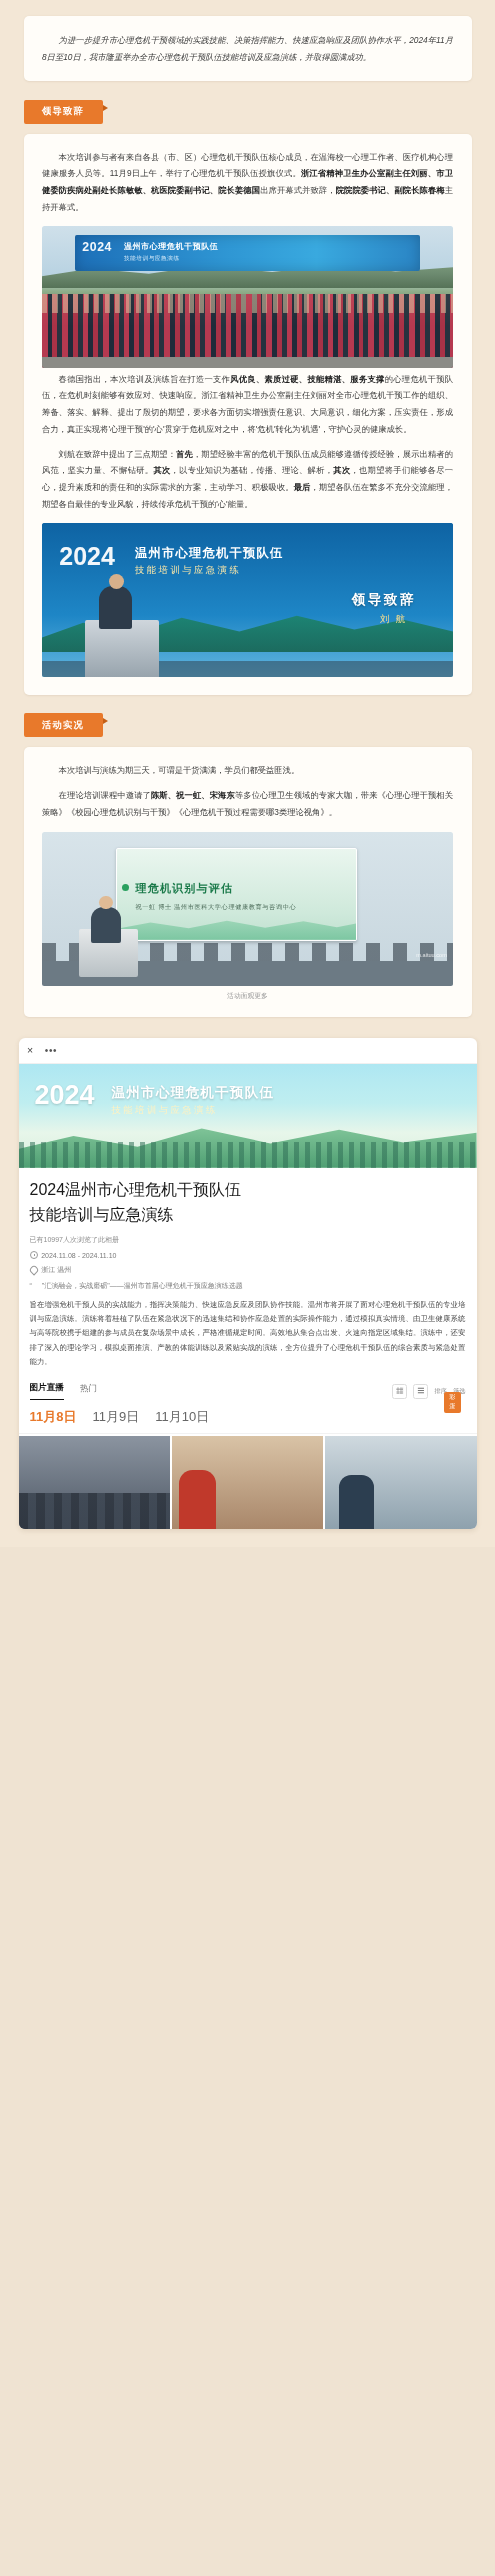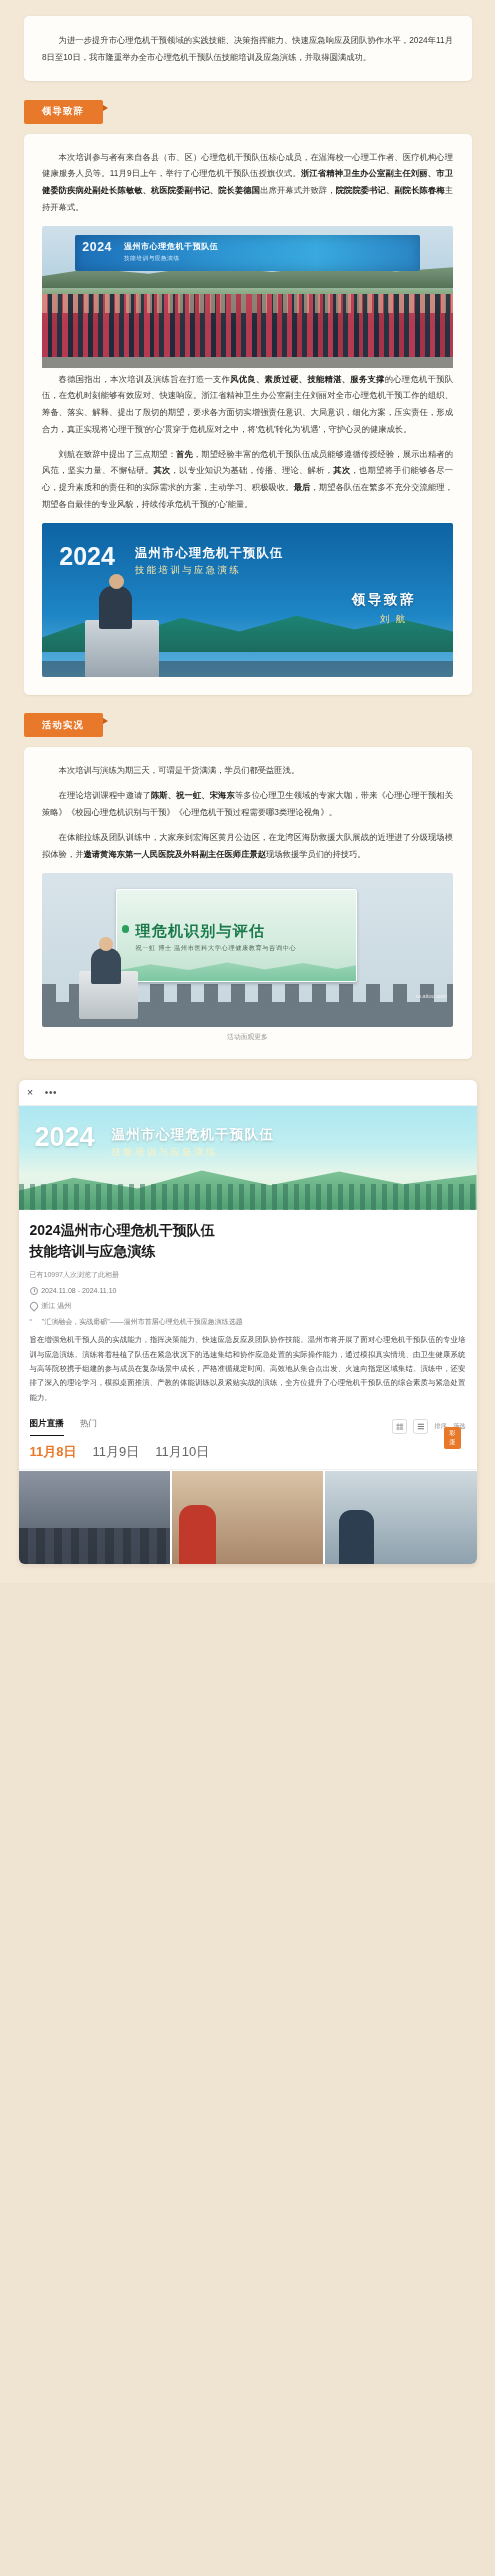--- a/index.html
+++ b/index.html
@@ -26,20 +26,21 @@
     padding: 16px 18.5px 16px 18.5px;
     box-shadow: 0 0.6px 1.9px rgba(120,90,60,0.10);
   }
   .intro-wrap p {
     margin: 0;
     font-size: 8.3px;
     line-height: 2.0;
     color: #3b3b3b;
     text-align: justify;
     text-indent: 2em;
+    font-style: italic;
   }
   
   .ribbon {
     margin: 18.5px 0 0 23.5px;
     display: inline-block;
     position: relative;
   }
   .ribbon-inner {
     background: #e8792b;
     color: #fff;
@@ -194,21 +195,21 @@
     position: relative;
   }
   .ph-train .screen {
     position:absolute; left:74px; top:16px; width:241px; height:93px;
     background: linear-gradient(180deg,#eaf6ef,#cfe9db 70%, #bfe0cf);
     border: 1.2px solid #ffffff;
     border-radius: 1.9px;
     box-shadow: 0 1.2px 3.7px rgba(0,0,0,.2);
   }
   .ph-train .screen .s-title {
-    position:absolute; left:18.5px; top:32px; color:#1b7a4a; font-size:15px; font-weight:bold; letter-spacing:1.2px;
+    position:absolute; left:18.5px; top:32px; color:#1b7a4a; font-size:11px; font-weight:bold; letter-spacing:1.2px;
   }
   .ph-train .screen .s-bullet {
     position:absolute; left:5px; top:35px; width:7.4px; height:7.4px; border-radius:50%; background:#2aa05f;
   }
   .ph-train .screen .s-sub {
     position:absolute; left:18.5px; top:54px; color:#4b6a58; font-size:6.2px; letter-spacing:0.6px;
   }
   .ph-train .screen .s-wave {
     position:absolute; left:0; right:0; bottom:0; height:27px;
     background: linear-gradient(180deg,#9fd8b8,#6cc097);
@@ -279,21 +280,21 @@
     background: linear-gradient(180deg,#8fd0a4,#4f9f73);
     clip-path: polygon(0 64%, 12% 40%, 26% 60%, 40% 26%, 55% 54%, 70% 28%, 84% 52%, 100% 34%, 100% 100%, 0 100%);
   }
   .app-hero .city {
     position:absolute; left:0; right:0; bottom:0; height:26px;
     background: repeating-linear-gradient(90deg,#2f6f56 0 5px, rgba(0,0,0,0) 5px 11px);
     opacity:.55;
   }
   .app-body { padding: 10px 11px 5px 11px; }
   .app-title {
-    font-size: 14px; font-weight: bold; color: #1a1a1a; line-height: 1.55;
+    font-size: 16px; font-weight: normal; color: #1a1a1a; line-height: 1.55;
   }
   .app-stat {
     font-size: 7px; color: #8e8e8e; margin-top: 7.4px;
   }
   .app-meta-row {
     display: flex; align-items: center; gap: 3.7px;
     font-size: 7px; color: #7a7a7a; margin-top: 6.2px;
   }
   .mini-icon {
     width: 8px; height: 8px; border-radius: 50%;
@@ -407,21 +408,20 @@
   </div>
 
   
   <div class="ribbon">
     <span class="ribbon-inner">活动实况</span>
   </div>
 
   <div class="card">
     <p>本次培训与演练为期三天，可谓是干货满满，学员们都受益匪浅。</p>
     <p>在理论培训课程中邀请了<b>陈斯、祝一虹、宋海东</b>等多位心理卫生领域的专家大咖，带来《心理心理干预相关策略》《校园心理危机识别与干预》《心理危机干预过程需要哪3类理论视角》。</p>
-    <p>在体能拉练及团队训练中，大家亲到宏海区黄月公边区，在龙湾区海防救援大队展战的近理进了分级现场模拟体验，并<b>邀请黄海东第一人民医院及外科副主任医师庄景赵</b>现场救援学员们的持技巧。</p>
 
     <div class="photo ph-train">
       <div class="screen">
         <div class="s-bullet"></div>
         <div class="s-title">理危机识别与评估</div>
         <div class="s-sub">祝一虹 博士   温州市医科大学心理健康教育与咨询中心</div>
         <div class="s-wave"></div>
       </div>
       <div class="audience"></div>
       <div class="tablebar"></div>

